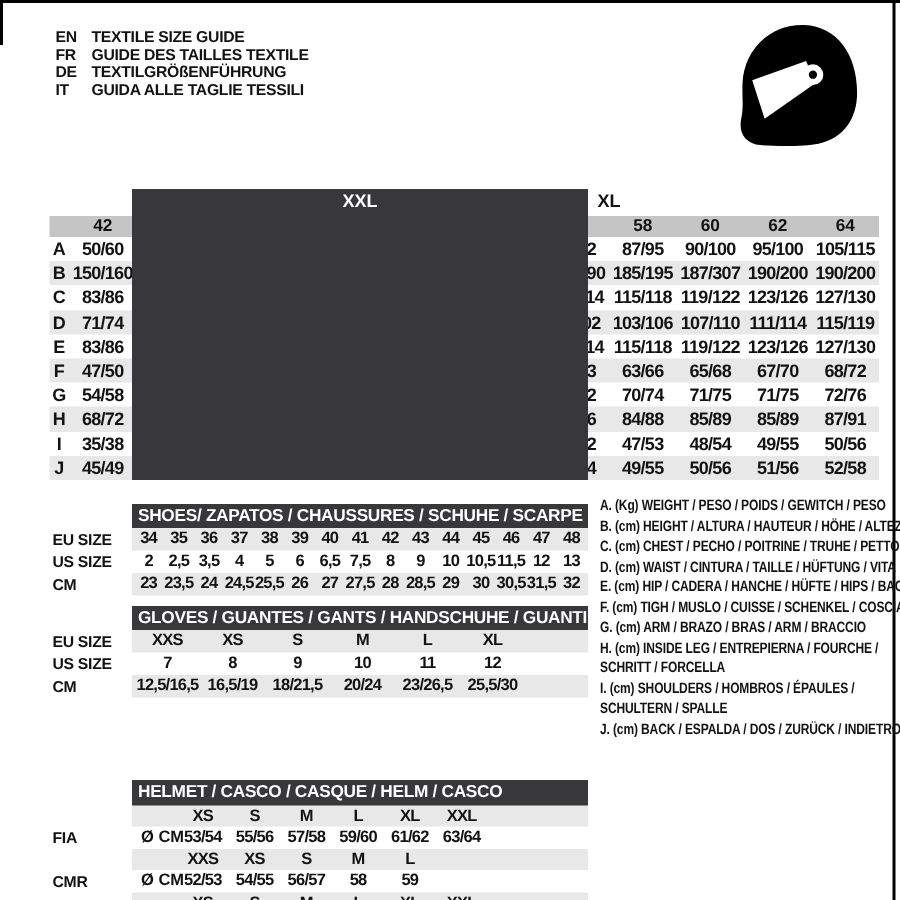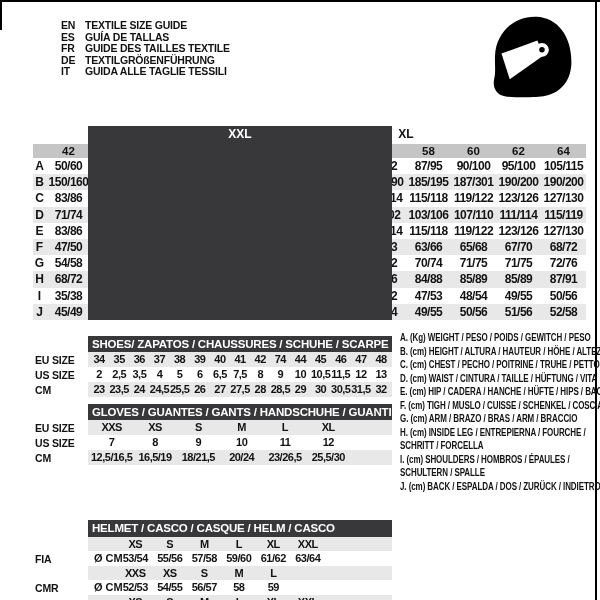--- a/index.html
+++ b/index.html
@@ -4,21 +4,21 @@
 <style>
   html,body{margin:0;padding:0;background:#fff;}
   .page{position:relative;width:600px;height:600px;background:#fff;overflow:hidden;
         font-family:"Liberation Sans",sans-serif;color:#121212;}
   
   .border-top{position:absolute;left:0;top:0;width:600px;height:2px;background:#000;}
   .border-right{position:absolute;left:595px;top:0;width:2px;height:600px;background:#000;}
   .border-left-stub{position:absolute;left:0;top:0;width:2px;height:30px;background:#000;}
 
   
-  .langs{position:absolute;left:37px;top:20px;margin-left:24px;}
+  .langs{position:absolute;left:37px;top:20px;}
   .lang-row{height:11.6px;line-height:11.6px;font-size:10.5px;font-weight:bold;
             letter-spacing:-0.2px;white-space:nowrap;}
   .lang-code{display:inline-block;width:24px;}
 
   .helmet-svg{position:absolute;left:484px;top:12px;}
 
   
   .main-table{position:absolute;left:33px;top:126px;width:553px;}
   .mrow{display:grid;grid-template-columns:13px repeat(12,1fr);}
   .mgroups{height:17px;line-height:17px;margin-bottom:1px;}
@@ -54,21 +54,20 @@
 </head>
 <body>
 
 <div class="page">
   <div class="border-top"></div>
   <div class="border-right"></div>
   <div class="border-left-stub"></div>
 
   <div class="langs">
       <div class="lang-row"><span class="lang-code">EN</span><span class="lang-label">TEXTILE SIZE GUIDE</span></div>
-      <div class="lang-row"><span class="lang-code">ES</span><span class="lang-label">GUÍA DE TALLAS</span></div>
       <div class="lang-row"><span class="lang-code">FR</span><span class="lang-label">GUIDE DES TAILLES TEXTILE</span></div>
       <div class="lang-row"><span class="lang-code">DE</span><span class="lang-label">TEXTILGRÖßENFÜHRUNG</span></div>
       <div class="lang-row"><span class="lang-code">IT</span><span class="lang-label">GUIDA ALLE TAGLIE TESSILI</span></div>
     </div>
 
   <svg class="helmet-svg" width="92" height="94" viewBox="0 0 100 100">
     <path fill="#000" d="M57 4 C32 3 13 22 12 46 C11.5 56 13 63 11 72 C9 82 14 90 25 91 C38 92 57 92 67 90 C85 86 95 72 95 53 C95 25 80 5 57 4 Z"></path>
     <polygon fill="#fff" points="19,44 58,30 65,46 28,72"></polygon>
     <circle cx="63" cy="40" r="7.5" fill="#fff"></circle>
     <circle cx="63" cy="40" r="3" fill="#000"></circle>
@@ -116,21 +115,21 @@
         <div class="mlabel">B</div>
         <div class="mcell">150/160</div>
         <div class="mcell">155/165</div>
         <div class="mcell">160/170</div>
         <div class="mcell">165/175</div>
         <div class="mcell">170/180</div>
         <div class="mcell">173/183</div>
         <div class="mcell">177/187</div>
         <div class="mcell">182/190</div>
         <div class="mcell">185/195</div>
-        <div class="mcell">187/301</div>
+        <div class="mcell">187/307</div>
         <div class="mcell">190/200</div>
         <div class="mcell">190/200</div>
       </div>
       <div class="mrow mdata">
         <div class="mlabel">C</div>
         <div class="mcell">83/86</div>
         <div class="mcell">87/90</div>
         <div class="mcell">91/94</div>
         <div class="mcell">95/98</div>
         <div class="mcell">99/102</div>
@@ -257,21 +256,21 @@
         <div class="cells shoes-cells">
           <div class="cell">34</div>
           <div class="cell">35</div>
           <div class="cell">36</div>
           <div class="cell">37</div>
           <div class="cell">38</div>
           <div class="cell">39</div>
           <div class="cell">40</div>
           <div class="cell">41</div>
           <div class="cell">42</div>
-          <div class="cell">74</div>
+          <div class="cell">43</div>
           <div class="cell">44</div>
           <div class="cell">45</div>
           <div class="cell">46</div>
           <div class="cell">47</div>
           <div class="cell">48</div>
         </div>
       </div>
       <div class="srow" style="top: 31px;">
         <span class="srow-label">US SIZE</span>
         <div class="cells shoes-cells">

